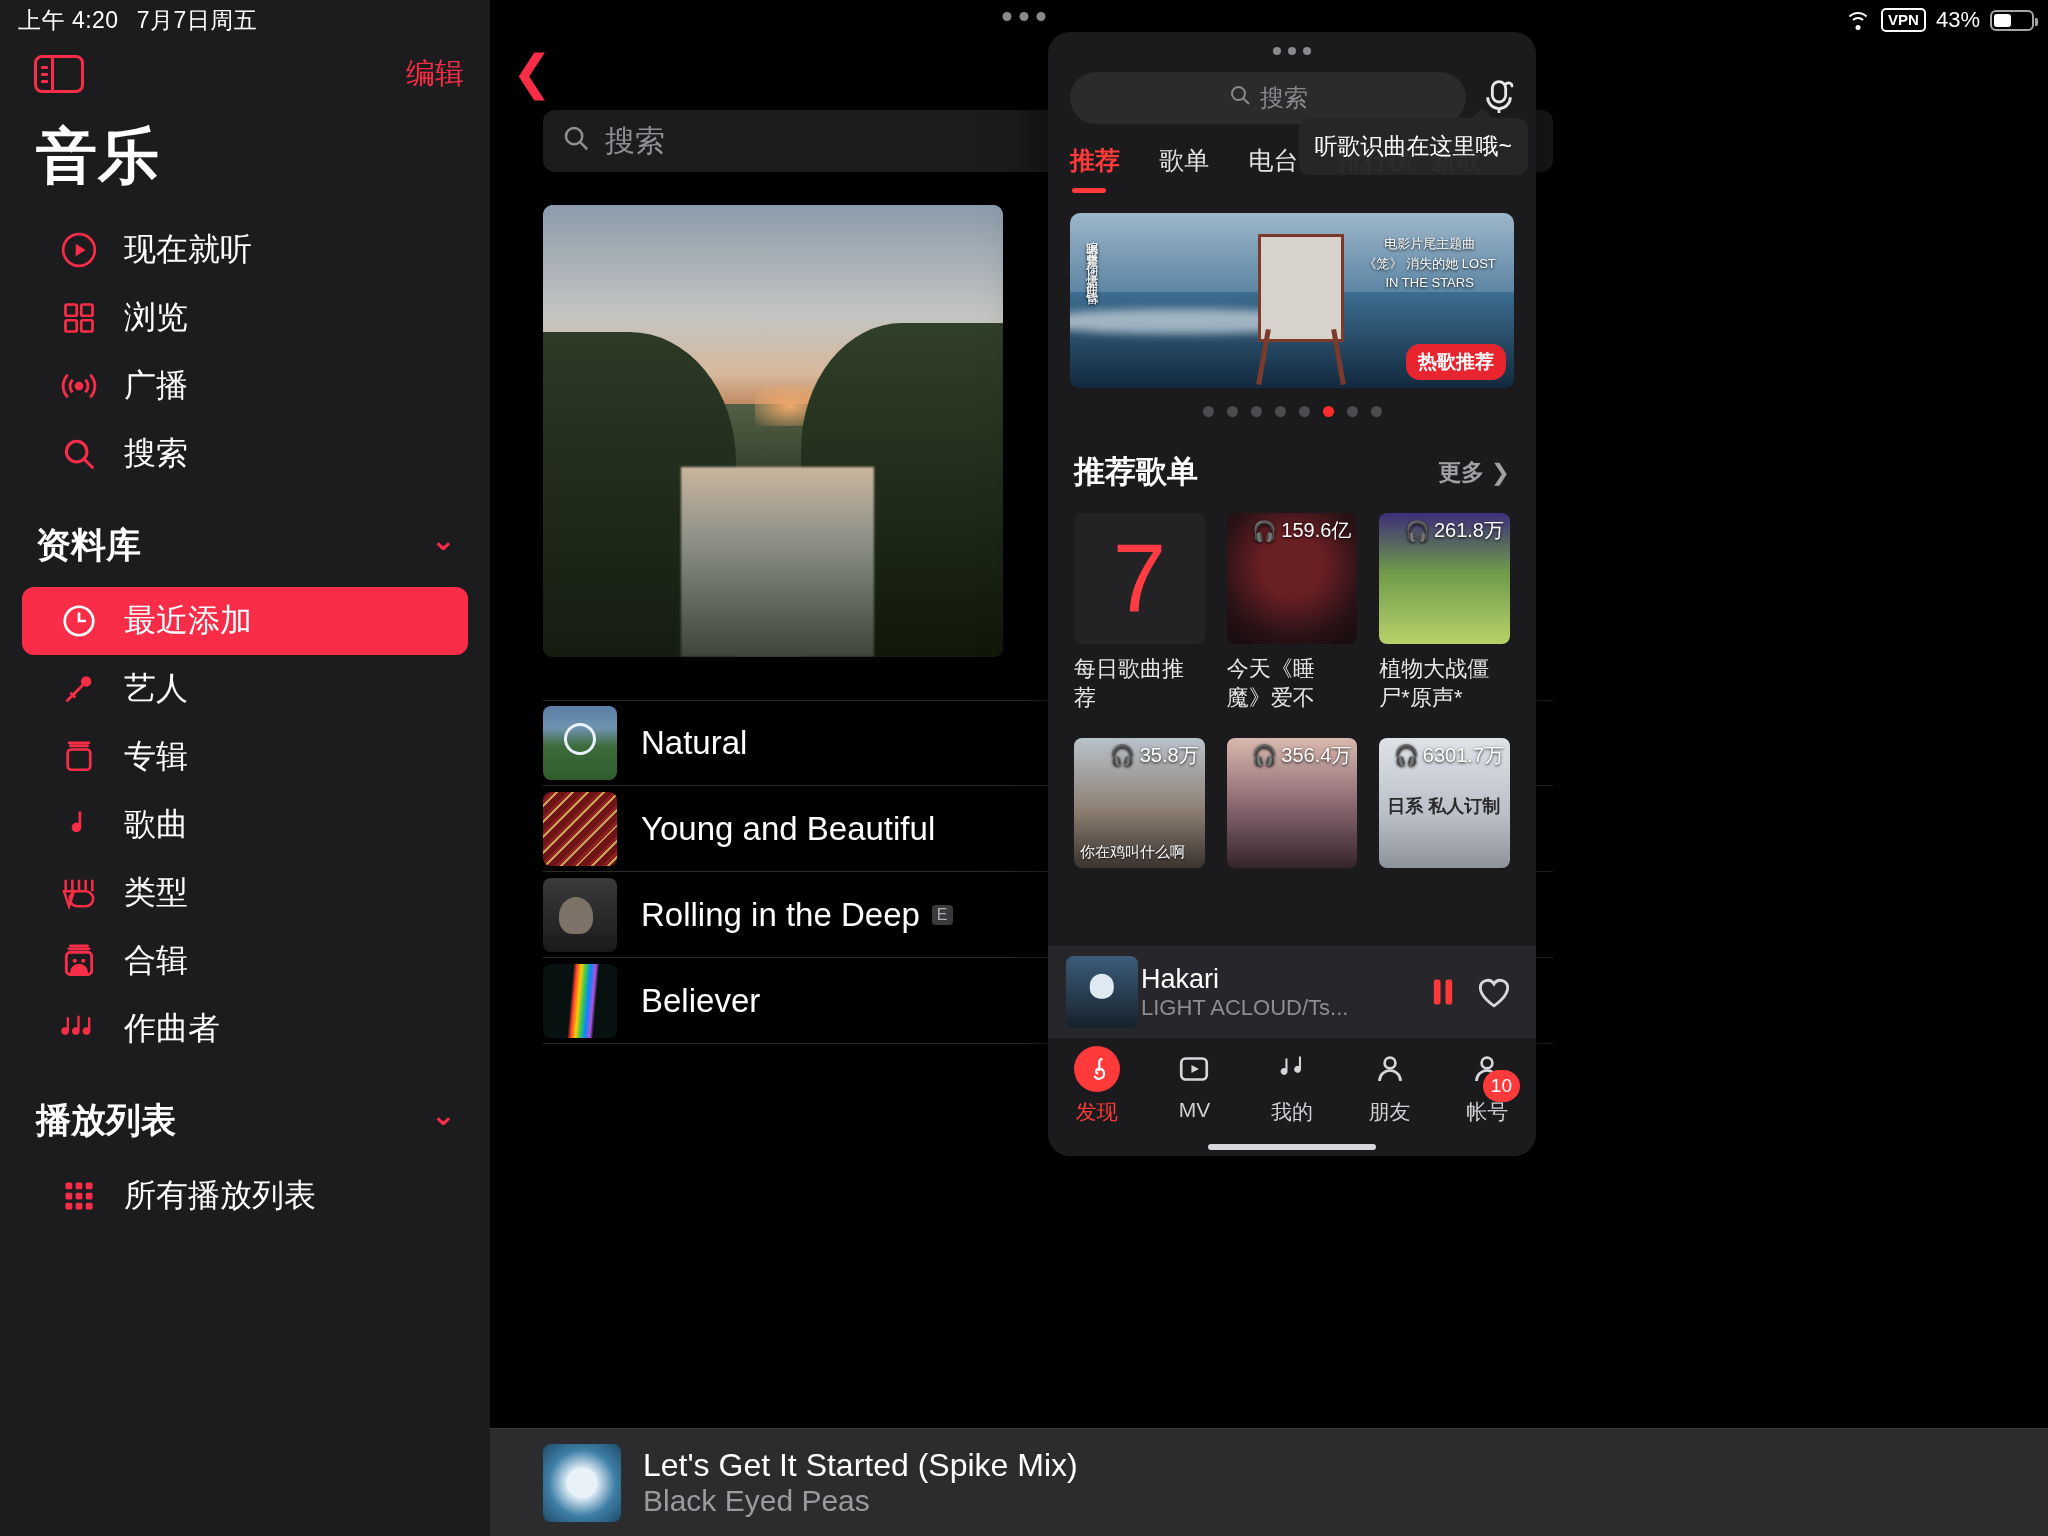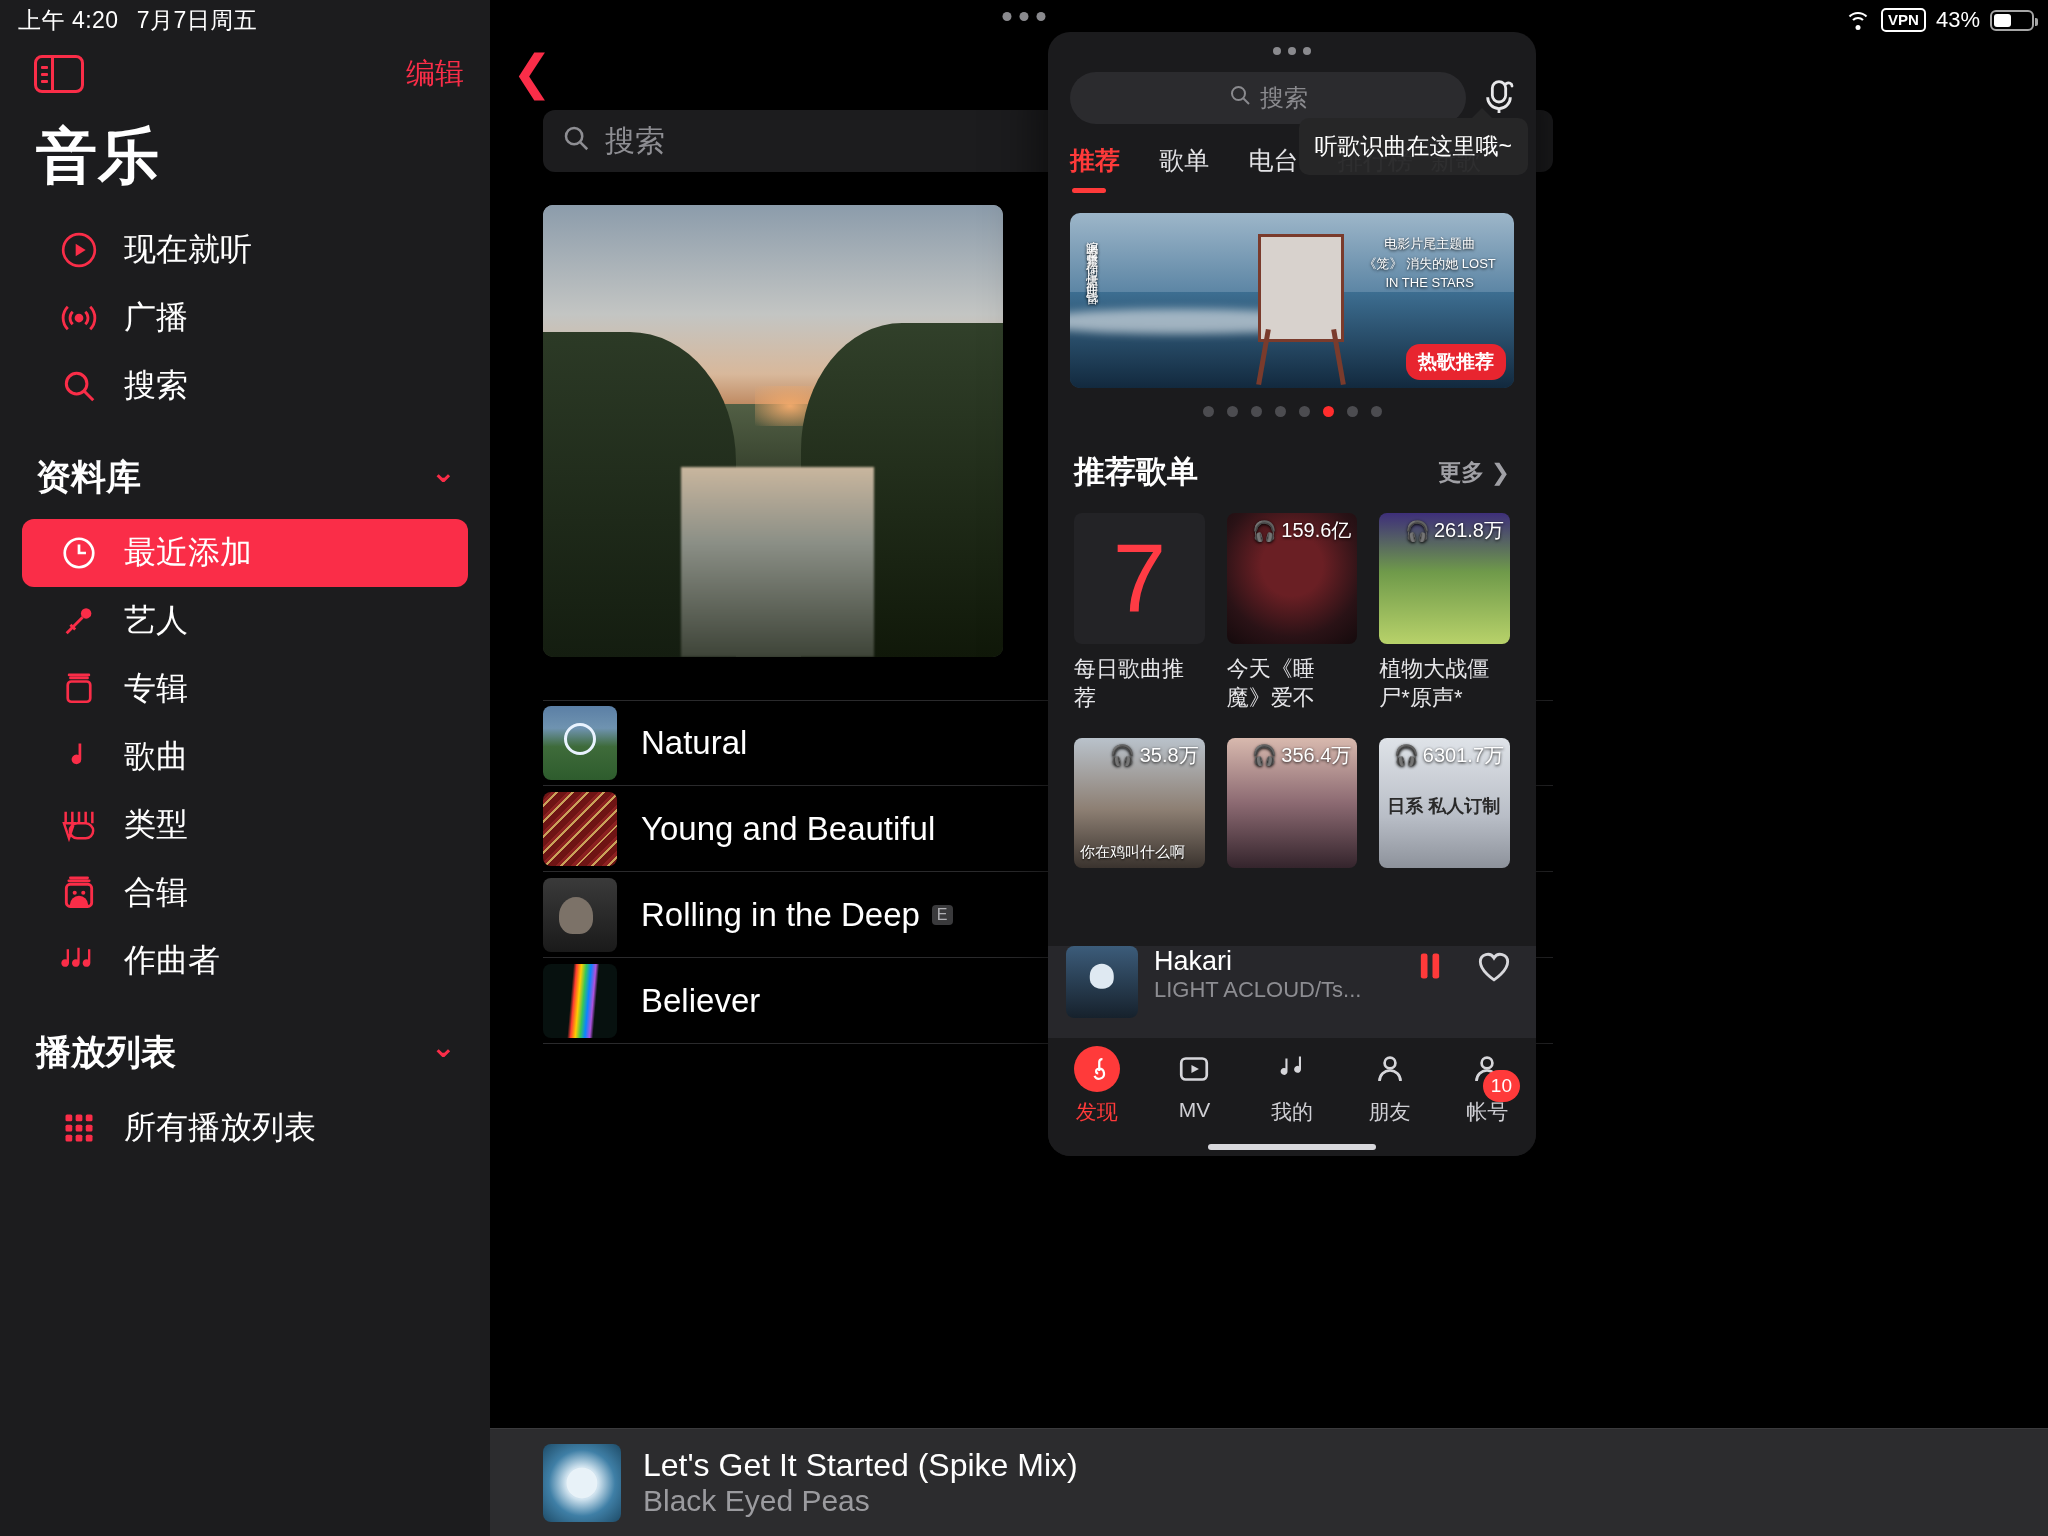--- a/index.html
+++ b/index.html
@@ -188,21 +188,21 @@
   .cov-pvz { background: linear-gradient(to bottom,#3e2f7a 0%,#6f9a4a 45%,#b8d26a 100%);}
   .cov-guy { background: linear-gradient(to bottom,#b9c2cb 0%,#8d7f73 55%,#3a332e 100%);}
   .cov-anime { background: linear-gradient(to bottom,#d8b9ae 0%,#8c6a72 50%,#34242c 100%);}
   .cov-jp { background: linear-gradient(to bottom,#dfe3e8 0%,#b9bec7 60%,#8d929b 100%);}
   .cov-label { position:absolute; left: 8px; top: 44%; color:#2a2a2a; font-size: 18px; font-weight:bold; line-height:1.25;}
   .cov-cap { position:absolute; left: 6px; bottom: 6px; color:#fff; font-size: 15px; text-shadow:0 1px 2px #000;}
 
   
   .ov-player {
     position:absolute; left:0; right:0; bottom: 118px; height: 92px; background: rgba(40,40,43,.97);
-    display:flex; align-items:flex-start; padding: 0 18px; gap: 16px;
+    display:flex; align-items:center; padding: 0 18px; gap: 3px;
   }
   .ovp-art { width: 72px; height: 72px; border-radius:8px; flex:0 0 72px; overflow:hidden; position:relative;
     background: linear-gradient(to bottom,#3c5c7a,#16212c);}
   .ovp-art::after{content:"";position:absolute;left:50%;top:42%;width:34%;height:34%;transform:translate(-50%,-50%);background:#dfe9f2;border-radius:50% 50% 45% 45%;}
   .ovp-meta { flex:1; min-width:0;}
   .ovp-title { color:#fff; font-size: 27px; white-space:nowrap; overflow:hidden;}
   .ovp-sub { color:#8d8d92; font-size: 22px; white-space:nowrap; overflow:hidden;}
   .ovp-btn { color:#ff3a3a; width:48px; display:flex; align-items:center; justify-content:center;}
   .ovp-like { color:#d8d8dc; width:48px; display:flex; align-items:center; justify-content:center;}
 
@@ -264,20 +264,31 @@
 
     <div class="nav-list">
       <div class="nav-item">
         <span class="ico">
           <svg width="40" height="40" viewBox="0 0 24 24" fill="none" stroke="currentColor" stroke-width="1.6">
             <circle cx="12" cy="12" r="9.5"></circle>
               <path d="M10 8.2l6 3.8-6 3.8z" fill="currentColor" stroke="none"></path>
           </svg>
         </span>
         <span class="label">现在就听</span>
+      </div>
+      <div class="nav-item">
+        <span class="ico">
+          <svg width="36" height="36" viewBox="0 0 24 24" fill="none" stroke="currentColor" stroke-width="1.8">
+            <rect x="3" y="3" width="7.5" height="7.5" rx="1"></rect>
+              <rect x="13.5" y="3" width="7.5" height="7.5" rx="1"></rect>
+            <rect x="3" y="13.5" width="7.5" height="7.5" rx="1"></rect>
+              <rect x="13.5" y="13.5" width="7.5" height="7.5" rx="1"></rect>
+          </svg>
+        </span>
+        <span class="label">浏览</span>
       </div>
       <div class="nav-item">
         <span class="ico">
           <svg width="42" height="42" viewBox="0 0 24 24" fill="none" stroke="currentColor" stroke-width="1.6">
             <circle cx="12" cy="12" r="1.7" fill="currentColor"></circle>
             <path d="M8.4 8.4a5 5 0 000 7.2M15.6 8.4a5 5 0 010 7.2"></path>
             <path d="M5.6 5.6a9 9 0 000 12.8M18.4 5.6a9 9 0 010 12.8"></path>
           </svg>
         </span>
         <span class="label">广播</span>

